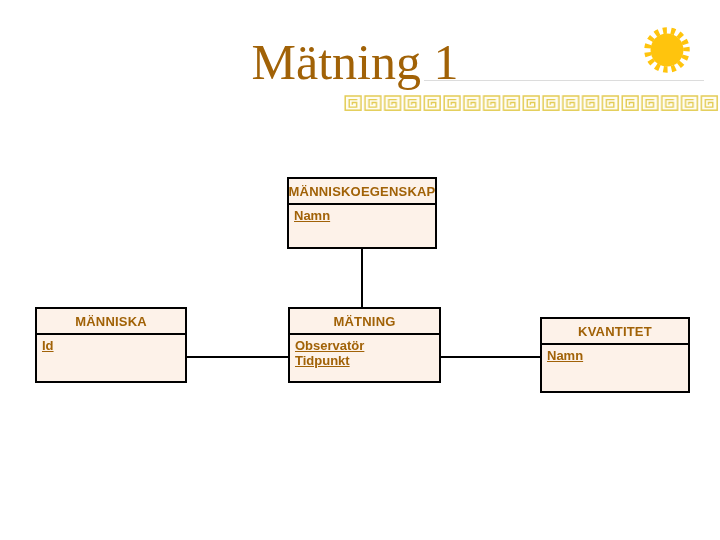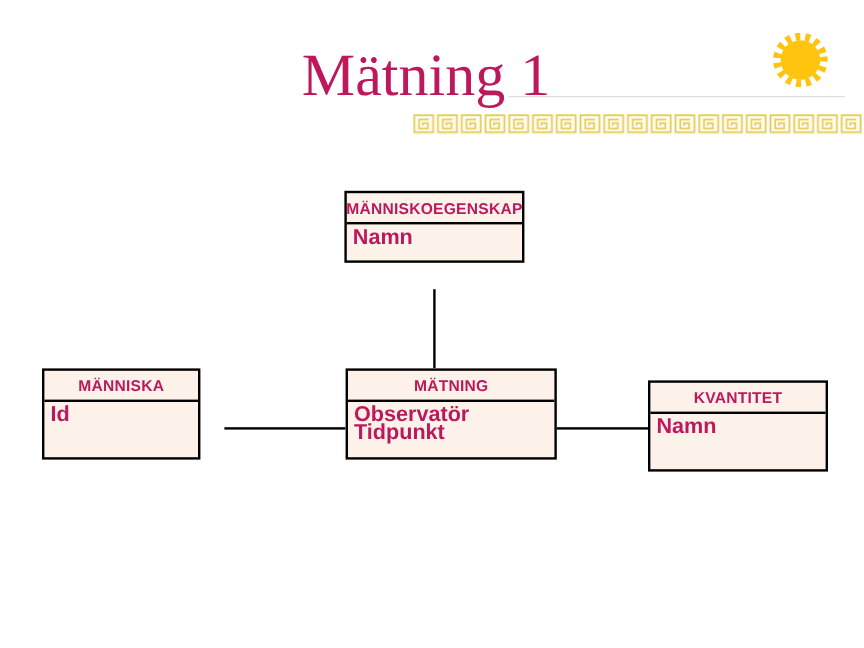--- a/index.html
+++ b/index.html
@@ -2,21 +2,21 @@
 <html style="--box-fill: #FDF2E9; --box-border: #000000; --connector: #000000; --sunburst-yellow: #FFC40D; --greek-key-yellow: #E3CC55; --greek-key-fill: #FFFDF2; --rule-gray: #DCDCDC;"><head>
 <meta charset="utf-8">
 <style>
   html, body { margin: 0; padding: 0; }
   .slide {
     position: relative;
     width: 720px; height: 540px;
     background: #ffffff;
     overflow: hidden;
     font-family: "Liberation Sans", sans-serif;
-    color: #be185d;
+    color: #a16207;
   }
   .title {
     position: absolute;
     top: 36px; left: 0; width: 710px;
     text-align: center;
     font-family: "Liberation Serif", "DejaVu Serif", serif;
     font-size: 50px; line-height: 52px;
     font-weight: 400;
     white-space: nowrap;
   }
@@ -37,25 +37,25 @@
   .ehead {
     height: 24px;
     border-bottom: 2px solid var(--box-border, #000);
     display: flex; align-items: center; justify-content: center;
     font-size: 13px; font-weight: bold;
     letter-spacing: 0.2px;
     white-space: nowrap;
   }
   .ebody {
     padding: 3px 5px;
-    font-size: 18px; font-weight: bold; line-height: 15px;
+    font-size: 13px; font-weight: bold; line-height: 15px; text-decoration: underline;
   }
-  .e-manniskoegenskap { left: 287px; top: 159px; width: 150px; height: 60px; }
-  .e-manniska        { left: 35px;  top: 307px; width: 132px; height: 76px; }
-  .e-matning         { left: 288px; top: 307px; width: 176px; height: 76px; }
+  .e-manniskoegenskap { left: 287px; top: 177px; width: 150px; height: 72px; }
+  .e-manniska        { left: 35px;  top: 307px; width: 152px; height: 76px; }
+  .e-matning         { left: 288px; top: 307px; width: 153px; height: 76px; }
   .e-kvantitet       { left: 540px; top: 317px; width: 150px; height: 76px; }
 
   .connector { position: absolute; background: var(--connector, #000); }
   .c-vertical   { left: 361px; top: 241px; width: 2px;  height: 66px; }
   .c-left       { left: 187px; top: 356px; width: 101px; height: 2px; }
   .c-right      { left: 438px; top: 356px; width: 102px; height: 2px; }
 </style>
 </head>
 <body>
 

